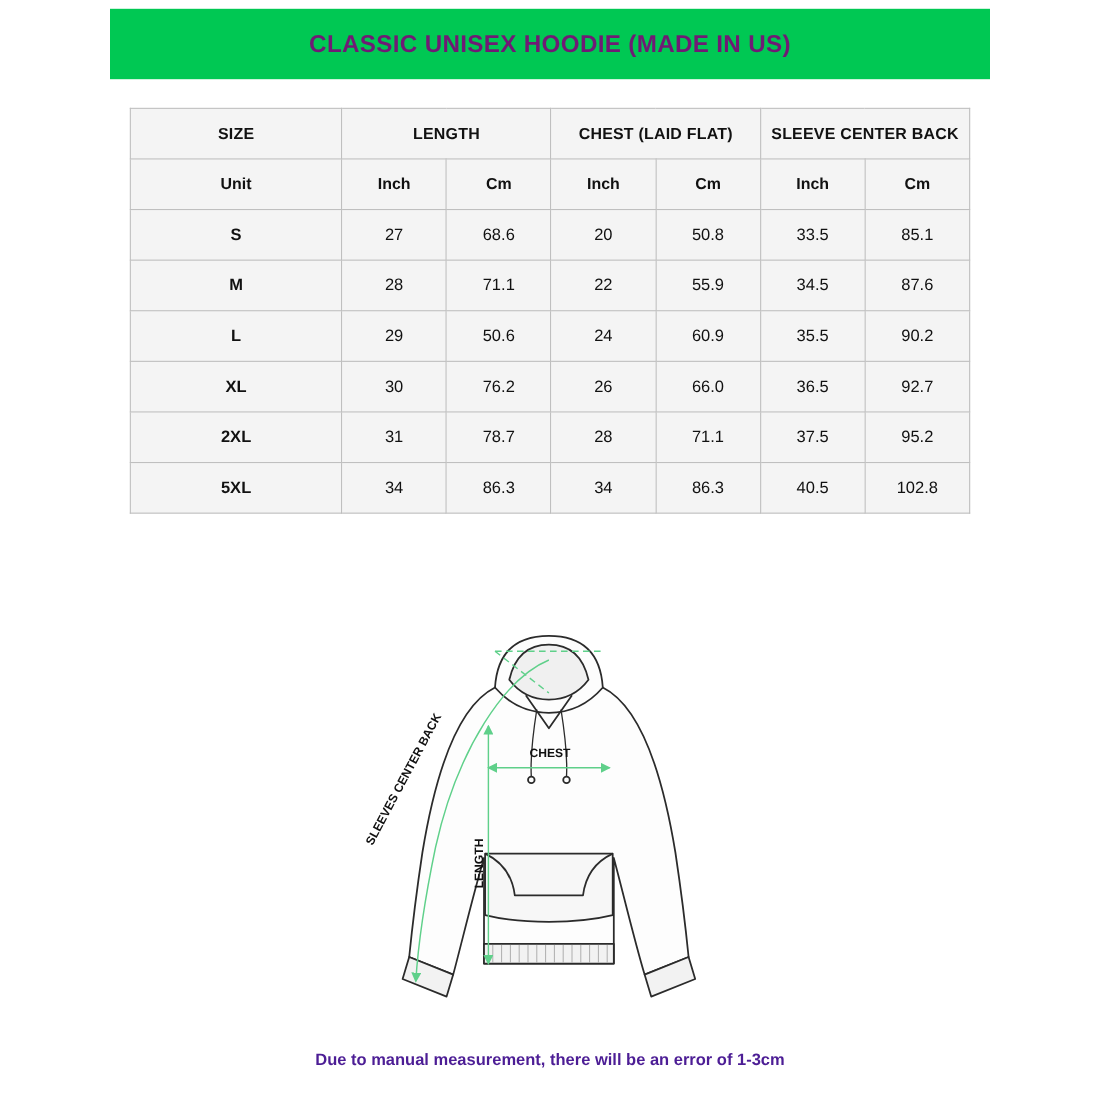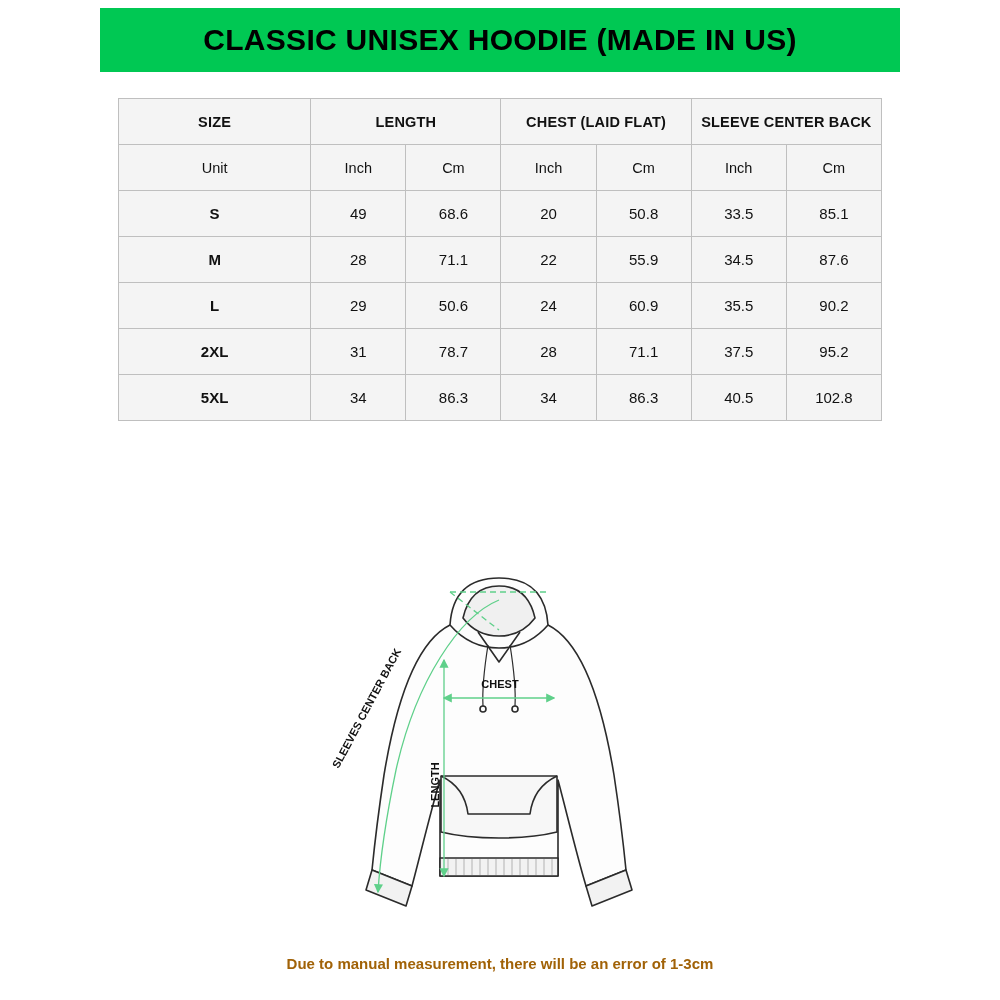--- a/index.html
+++ b/index.html
@@ -22,22 +22,22 @@
     left: 100px;
     top: 8px;
     width: 800px;
     height: 64px;
     background: #00c853;
     display: flex;
     align-items: center;
     justify-content: center;
   }
   .header-title {
-    color: #000000;
-    font-size: 30px;
+    color: #701a75;
+    font-size: 22px;
     font-weight: bold;
     letter-spacing: 0.3px;
     text-align: left;
     white-space: nowrap;
   }
 
   
   .table-wrap {
     position: absolute;
     left: 118px;
@@ -62,21 +62,21 @@
   }
   table.size-table thead th {
     font-weight: bold;
     font-size: 14.5px;
     letter-spacing: 0.2px;
   }
   table.size-table tbody tr td:first-child {
     font-weight: bold;
   }
   table.size-table tr.unit-row td {
-    font-weight: normal;
+    font-weight: bold;
     font-size: 14.5px;
   }
   .col-size { width: 14.3%; margin-left: 40px; }
   .col-data { width: 14.28%; }
 
   
   .diagram {
     position: absolute;
     left: 300px;
     top: 570px;
@@ -84,21 +84,21 @@
     height: 360px;
   }
   .diagram svg { display: block; }
 
   .note {
     position: absolute;
     left: 0;
     top: 955px;
     width: 1000px;
     text-align: center;
-    color: #a16207;
+    color: #4c1d95;
     font-size: 15px;
     font-weight: bold;
   }
 </style>
 </head>
 <body>
 
 <div class="header-banner">
   <div class="header-title">CLASSIC UNISEX HOODIE (MADE IN US)</div>
 </div>
@@ -118,21 +118,21 @@
         <td>Cm</td>
         <td>Inch</td>
         <td>Cm</td>
         <td>Inch</td>
         <td>Cm</td>
       </tr>
     </thead>
     <tbody>
       <tr>
         <td>S</td>
-        <td>49</td>
+        <td>27</td>
         <td>68.6</td>
         <td>20</td>
         <td>50.8</td>
         <td>33.5</td>
         <td>85.1</td>
       </tr>
       <tr>
         <td>M</td>
         <td>28</td>
         <td>71.1</td>
@@ -142,20 +142,29 @@
         <td>87.6</td>
       </tr>
       <tr>
         <td>L</td>
         <td>29</td>
         <td>50.6</td>
         <td>24</td>
         <td>60.9</td>
         <td>35.5</td>
         <td>90.2</td>
+      </tr>
+      <tr>
+        <td>XL</td>
+        <td>30</td>
+        <td>76.2</td>
+        <td>26</td>
+        <td>66.0</td>
+        <td>36.5</td>
+        <td>92.7</td>
       </tr>
       <tr>
         <td>2XL</td>
         <td>31</td>
         <td>78.7</td>
         <td>28</td>
         <td>71.1</td>
         <td>37.5</td>
         <td>95.2</td>
       </tr>

